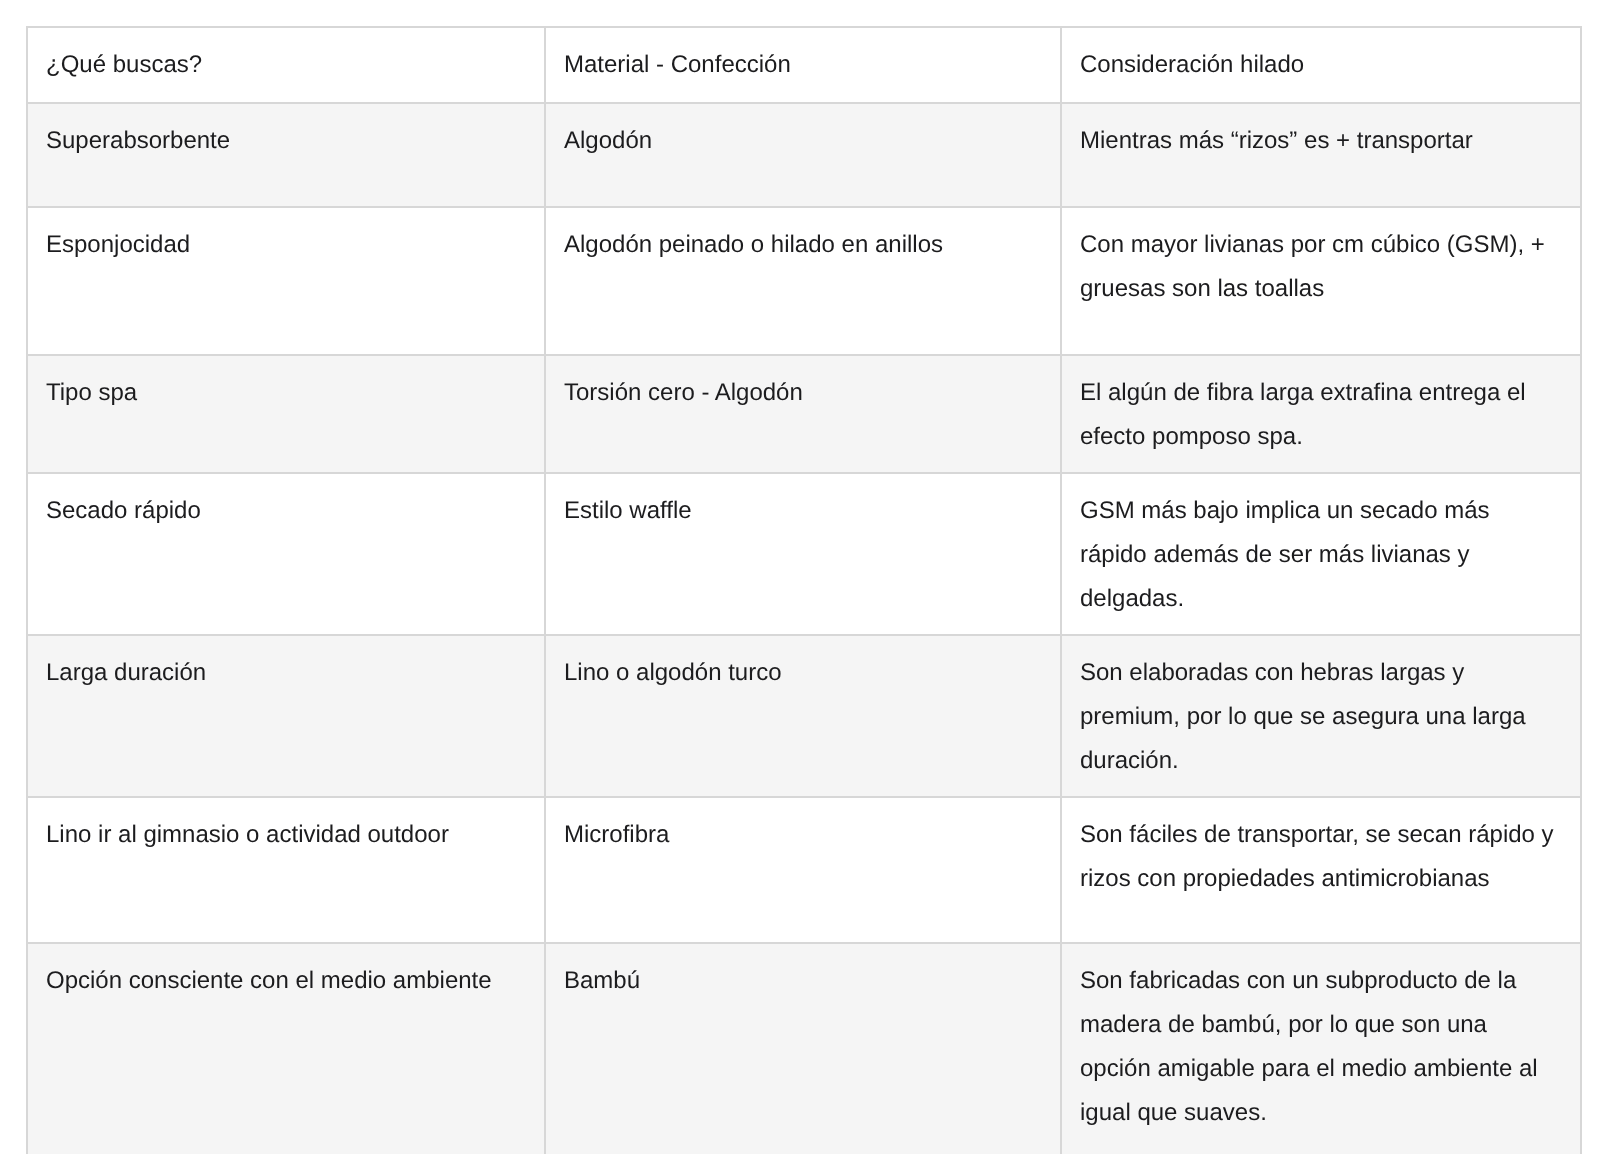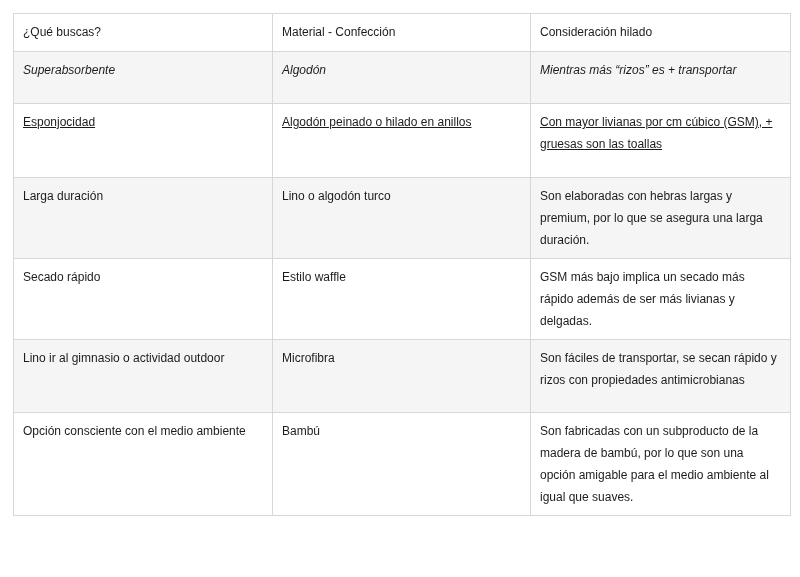--- a/index.html
+++ b/index.html
@@ -36,22 +36,22 @@
     text-align:left;
     padding:7px 10px 7px 9px;
     font-size:12px;
     line-height:22px;
     font-weight:400;
     overflow:hidden;
   }
   thead tr{height:38px;background:var(--row-plain,#ffffff);}
   tbody tr:nth-child(odd){background:var(--row-shaded,#f5f5f5);}
   tbody tr:nth-child(even){background:var(--row-plain,#ffffff);}
-  tbody tr:nth-child(1){height:52px;font-style:italic;}
-  tbody tr:nth-child(2){height:74px;text-decoration:underline;}
+  tbody tr:nth-child(1){height:52px;}
+  tbody tr:nth-child(2){height:74px;}
   tbody tr:nth-child(3){height:55px;}
   tbody tr:nth-child(4){height:73px;}
   tbody tr:nth-child(5){height:73px;}
   tbody tr:nth-child(6){height:73px;}
   tbody tr:nth-child(7){height:110px;}
 </style>
 </head>
 <body>
 
 <div class="table-wrap">
@@ -73,28 +73,33 @@
         <td>Superabsorbente</td>
         <td>Algodón</td>
         <td>Mientras más “rizos” es + transportar</td>
       </tr>
       <tr>
         <td>Esponjocidad</td>
         <td>Algodón peinado o hilado en anillos</td>
         <td>Con mayor livianas por cm cúbico (GSM), + gruesas son las toallas</td>
       </tr>
       <tr>
-        <td>Larga duración</td>
-        <td>Lino o algodón turco</td>
-        <td>Son elaboradas con hebras largas y premium, por lo que se asegura una larga duración.</td>
+        <td>Tipo spa</td>
+        <td>Torsión cero - Algodón</td>
+        <td>El algún de fibra larga extrafina entrega el efecto pomposo spa.</td>
       </tr>
       <tr>
         <td>Secado rápido</td>
         <td>Estilo waffle</td>
         <td>GSM más bajo implica un secado más rápido además de ser más livianas y delgadas.</td>
+      </tr>
+      <tr>
+        <td>Larga duración</td>
+        <td>Lino o algodón turco</td>
+        <td>Son elaboradas con hebras largas y premium, por lo que se asegura una larga duración.</td>
       </tr>
       <tr>
         <td>Lino ir al gimnasio o actividad outdoor</td>
         <td>Microfibra</td>
         <td>Son fáciles de transportar, se secan rápido y rizos con propiedades antimicrobianas</td>
       </tr>
       <tr>
         <td>Opción consciente con el medio ambiente</td>
         <td>Bambú</td>
         <td>Son fabricadas con un subproducto de la madera de bambú, por lo que son una opción amigable para el medio ambiente al igual que suaves.</td>

